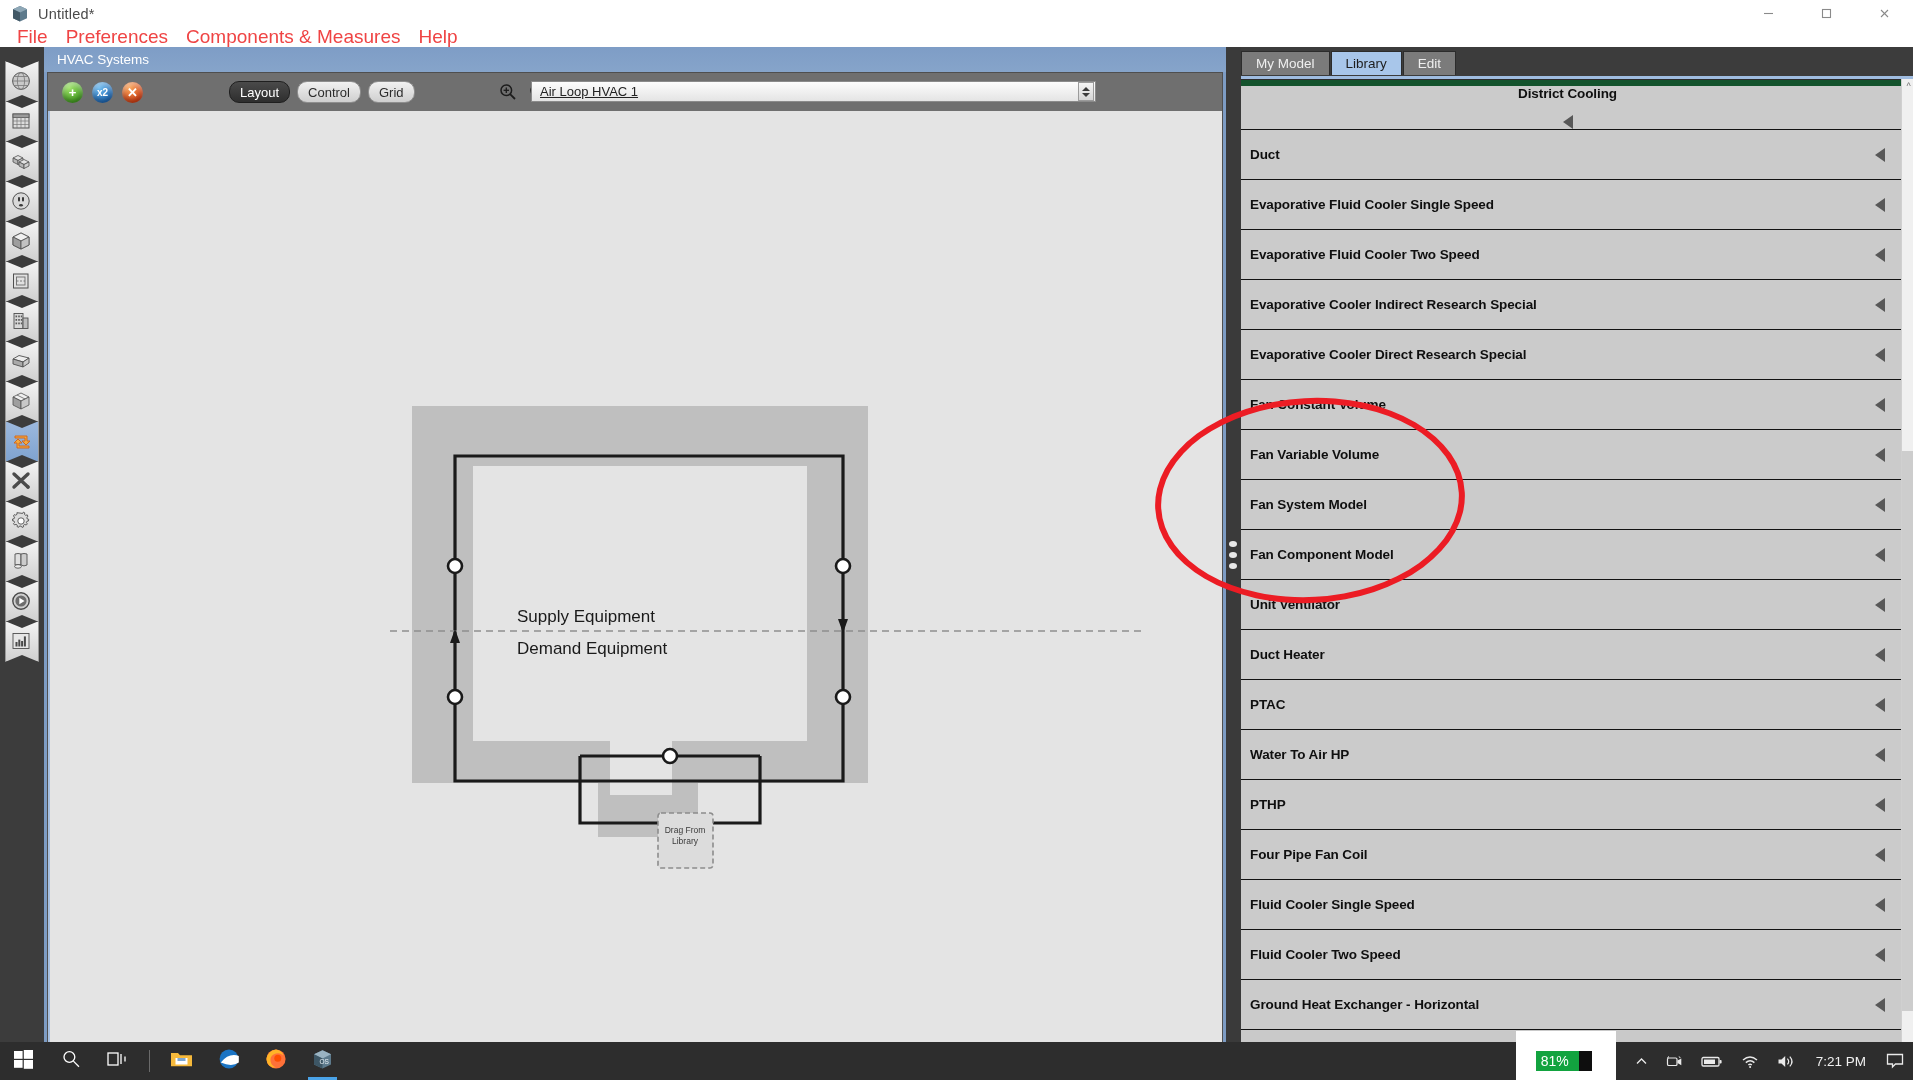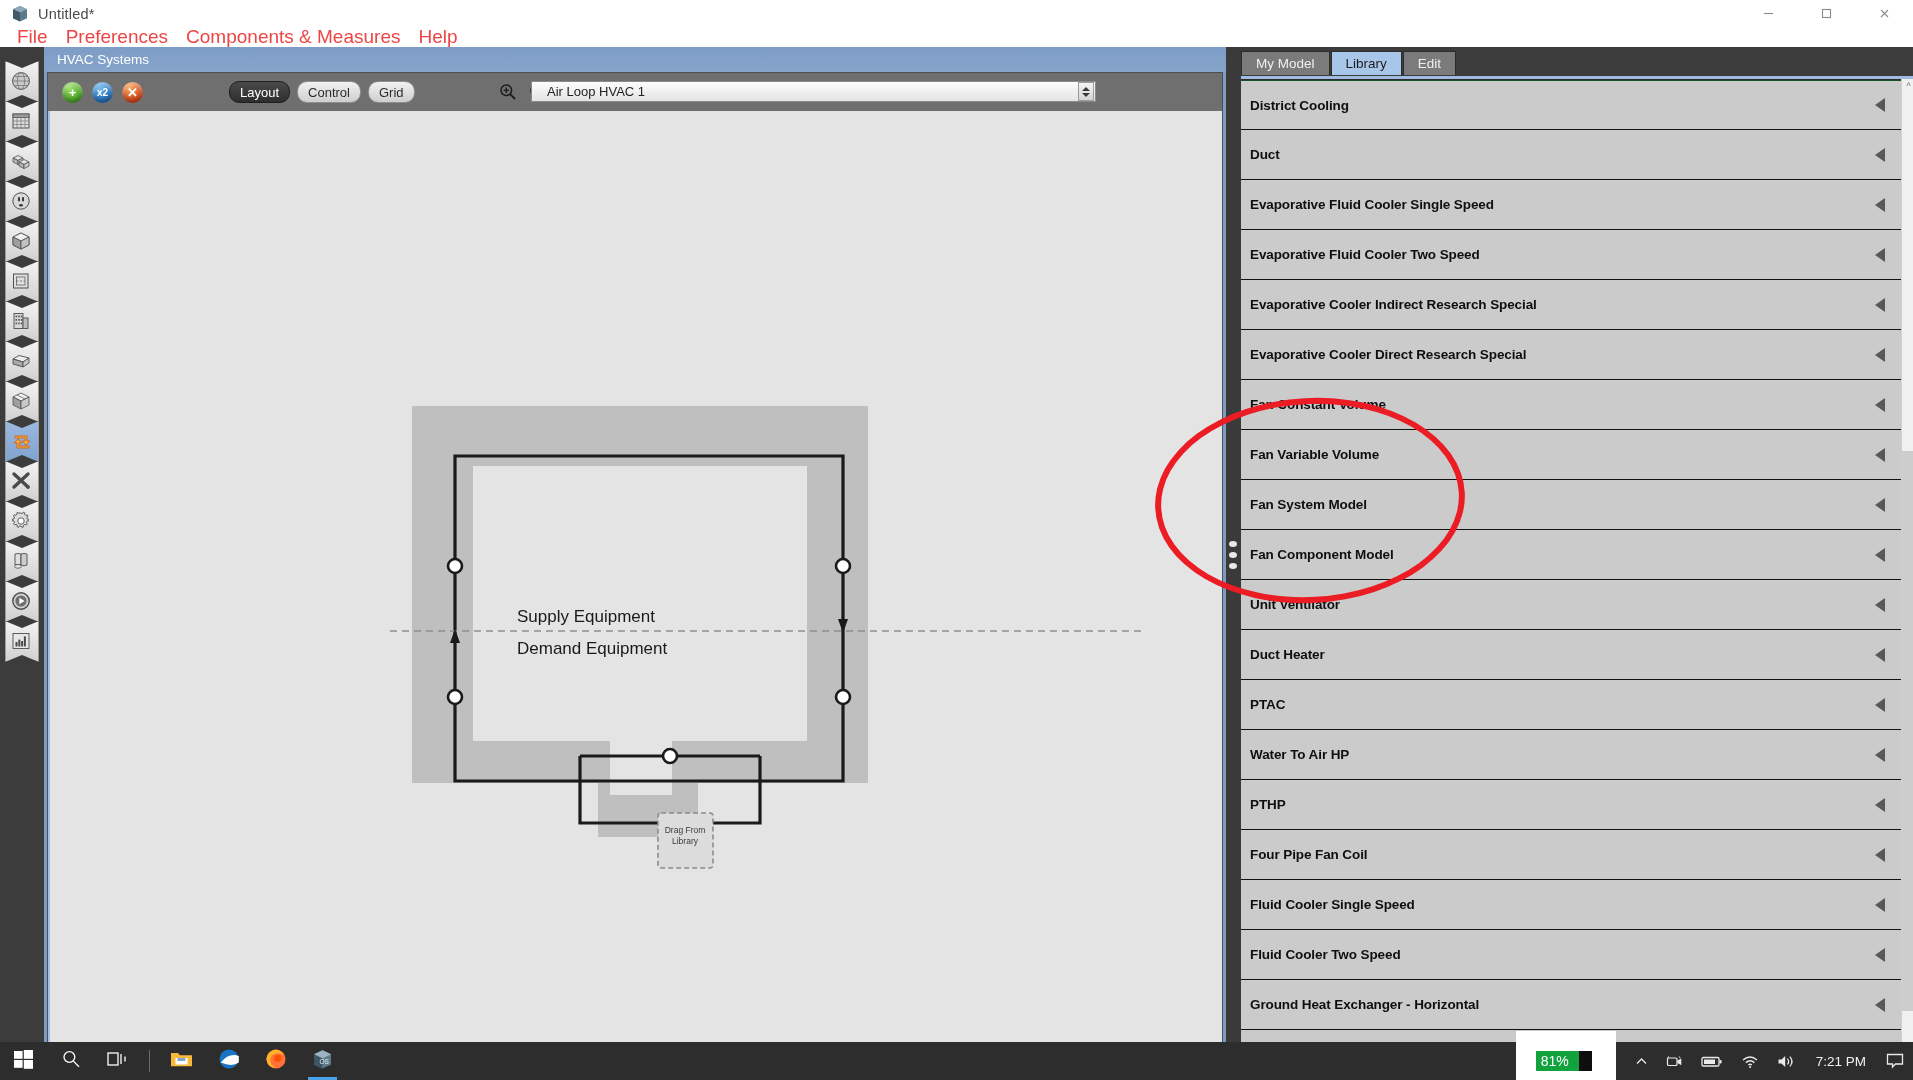--- a/index.html
+++ b/index.html
@@ -111,21 +111,21 @@
     border-color: #1f1f1f;
   }
   .zoom-group { display: flex; gap: 12px; margin-left: 84px; align-items: center; }
   .zoom-btn { width: 18px; height: 18px; }
   .combo {
     position: absolute; left: 483px; top: 8px; width: 565px; height: 21px;
     background: linear-gradient(#fdfdfd, #e4e4e4);
     border: 1px solid #8b8b8b;
     display: flex; align-items: center;
   }
-  .combo-text { font-size: 13px; color: #232323; padding-left: 15px; flex: 1; }
+  .combo-text { font-size: 13px; color: #232323; padding-left: 8px; flex: 1; text-decoration: underline; }
   .combo-arrows {
     width: 16px; height: 19px; margin-right: 1px;
     background: linear-gradient(#f5f5f5, #d4d4d4); border: 1px solid #9b9b9b;
     display: flex; flex-direction: column; align-items: center; justify-content: center;
     gap: 2px;
   }
   .tri-up, .tri-dn {
     width: 0; height: 0; border-left: 4px solid transparent; border-right: 4px solid transparent;
   }
   .tri-up { border-bottom: 4px solid #3a3a3a; }
@@ -180,21 +180,21 @@
   .lib-list {
     position: absolute; left: 0; top: 32px; width: 660px; height: 977px;
     background: #c9c9c9; overflow: hidden;
     border-top: 1px solid #2c2c2c;
   }
   .lib-row {
     height: 50px; border-bottom: 1px solid #121212;
     display: flex; align-items: center; justify-content: space-between;
     padding: 0 16px 0 9px; background: #cbcbcb;
   }
-  .lib-row:first-child { border-top: 1px solid #14532d; }
+  .lib-row:first-child { border-top: 6px solid #14532d; flex-direction: column; }
   .lib-row-label {
     font-size: 13.5px; font-weight: bold; color: #0f0f0f;
     letter-spacing: -.1px;
   }
   .lib-arrow {
     width: 0; height: 0;
     border-top: 7px solid transparent; border-bottom: 7px solid transparent;
     border-right: 10px solid #585858;
   }
   .lib-scrollbar {

